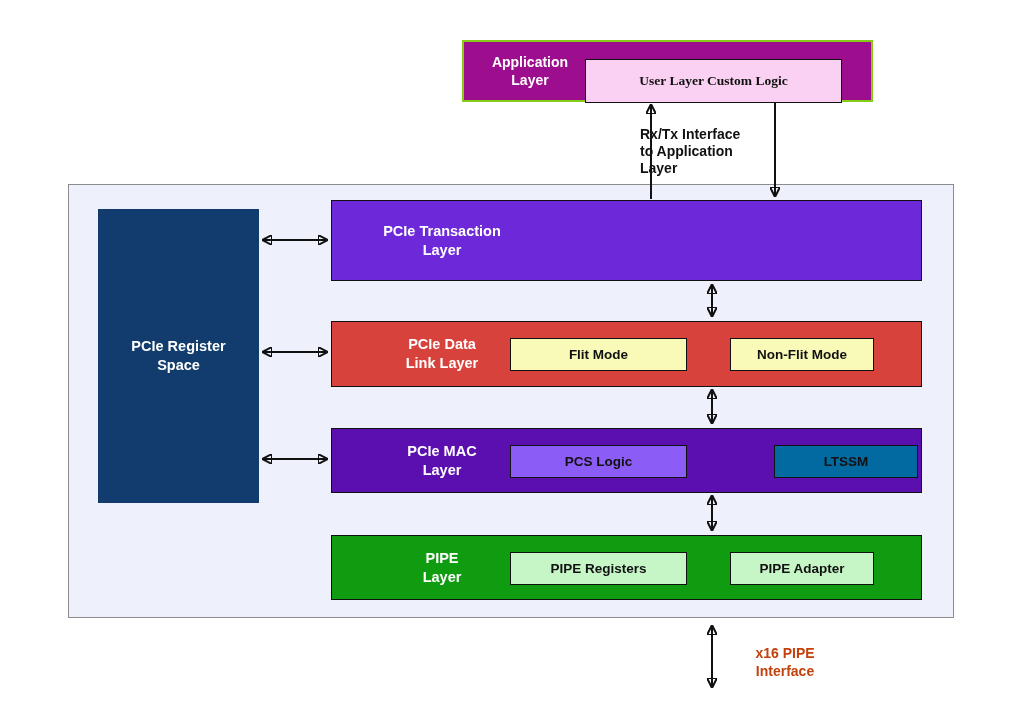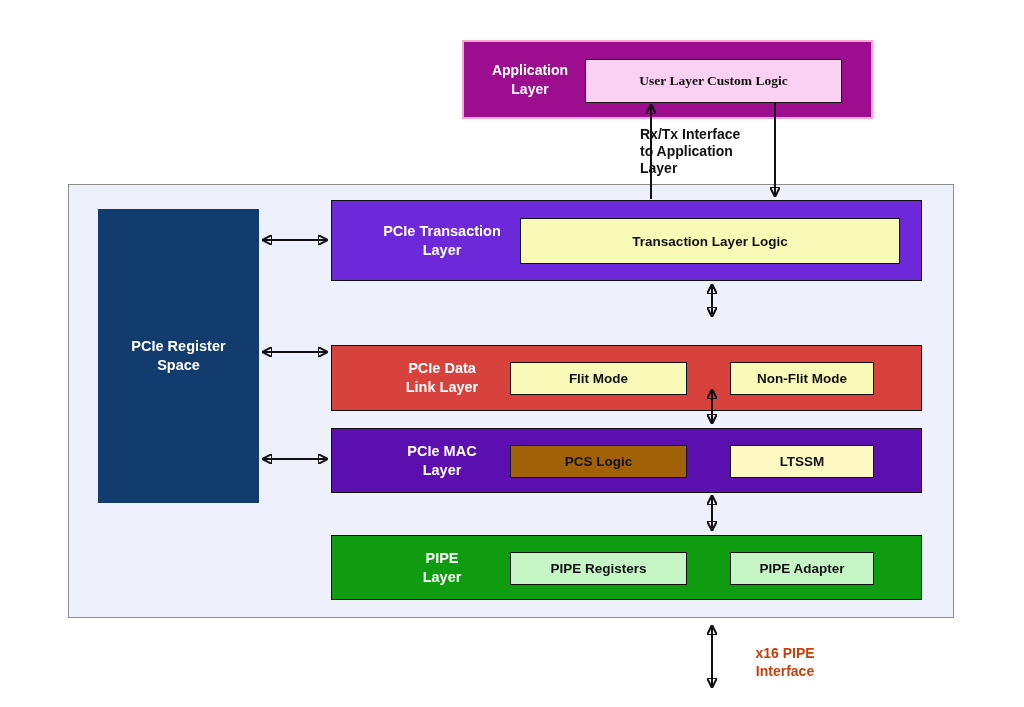--- a/index.html
+++ b/index.html
@@ -1,20 +1,20 @@
 <!DOCTYPE html>
 <html><head>
 <meta charset="utf-8">
 <style>
   html,body{margin:0;padding:0;background:#ffffff;font-family:"Liberation Sans",sans-serif;}
   .canvas{position:relative;width:1024px;height:707px;background:#ffffff;overflow:hidden;}
 
   
-  .app-box{position:absolute;left:462px;top:40px;width:411px;height:79px;
-           border:2px solid #f9a8d4;box-sizing:border-box;}
+  .app-box{position:absolute;left:462px;top:40px;width:411px;height:62px;
+           border:2px solid #84cc16;box-sizing:border-box;}
   .app-label{position:absolute;left:10px;top:0;width:112px;height:100%;
              display:flex;align-items:center;justify-content:center;text-align:center;
              color:#fff;font-weight:bold;font-size:14px;line-height:1.3;white-space:pre-line;}
   .app-block{position:absolute;left:121px;top:17px;width:257px;height:44px;
              border:1.5px solid #111;box-sizing:border-box;
              display:flex;align-items:center;justify-content:center;
              color:#111;font-weight:bold;font-size:13.5px;}
 
   
   .rxtx{position:absolute;left:640px;top:126px;width:146px;text-align:left;
@@ -25,21 +25,21 @@
                  border:1px solid #8c8c8c;box-sizing:border-box;}
 
   
   .register-box{position:absolute;left:29px;top:24px;width:161px;height:294px;
                 display:flex;align-items:center;justify-content:center;text-align:center;
                 color:#fff;font-weight:bold;font-size:14.5px;line-height:1.3;white-space:pre-line;}
 
   
   .layer-row{position:absolute;left:262px;width:591px;box-sizing:border-box;border:1.5px solid #111;}
   .row-1{top:15px;height:81px;}
-  .row-2{top:136px;height:66px;margin-top:24px;}
+  .row-2{top:136px;height:66px;}
   .row-3{top:243px;height:65px;}
   .row-4{top:350px;height:65px;padding-left:23px;}
   .layer-label{position:absolute;left:25px;top:0;width:170px;height:100%;
                display:flex;align-items:center;justify-content:center;text-align:center;
                color:#fff;font-weight:bold;font-size:14.5px;line-height:1.3;white-space:pre-line;}
   .block{position:absolute;border:1.5px solid #111;box-sizing:border-box;
          display:flex;align-items:center;justify-content:center;
          color:#111;font-weight:bold;font-size:13.5px;text-align:center;}
   .block-wide{left:188px;top:16px;width:380px;height:47px;}
   .block-a{left:178px;top:16px;width:177px;height:33px;}
@@ -70,35 +70,34 @@
 Layer</div>
 
   <div class="container-box" style="background-color: rgb(238, 241, 251);">
 
     <div class="register-box" style="background-color: rgb(17, 60, 109);">PCIe Register
 Space</div>
 
     <div class="layer-row row-1" style="background-color: #6d28d9;">
       <div class="layer-label">PCIe Transaction
 Layer</div>
-      <div class="block block-wide" style="background-color: rgb(250, 250, 184);">Transaction Layer Logic</div>
     </div>
 
     <div class="layer-row row-2" style="background-color: rgb(216, 66, 61);">
       <div class="layer-label">PCIe Data
 Link Layer</div>
       <div class="block block-a" style="background-color: rgb(250, 250, 184);">Flit Mode</div>
       <div class="block block-b" style="background-color: rgb(250, 250, 184);">Non-Flit Mode</div>
     </div>
 
     <div class="layer-row row-3" style="background-color: rgb(92, 15, 175);">
       <div class="layer-label">PCIe MAC
 Layer</div>
-      <div class="block block-a" style="background-color: #a16207;">PCS Logic</div>
-      <div class="block block-b" style="background-color: #fef9c3;">LTSSM</div>
+      <div class="block block-a" style="background-color: #8b5cf6;">PCS Logic</div>
+      <div class="block block-b" style="background-color: #0369a1; margin-left: 44px;">LTSSM</div>
     </div>
 
     <div class="layer-row row-4" style="background-color: rgb(16, 156, 16);">
       <div class="layer-label">PIPE
 Layer</div>
       <div class="block block-b" style="background-color: rgb(198, 246, 198);">PIPE Adapter</div>
       <div class="block block-a" style="background-color: rgb(198, 246, 198);">PIPE Registers</div>
     </div>
   </div>
 

